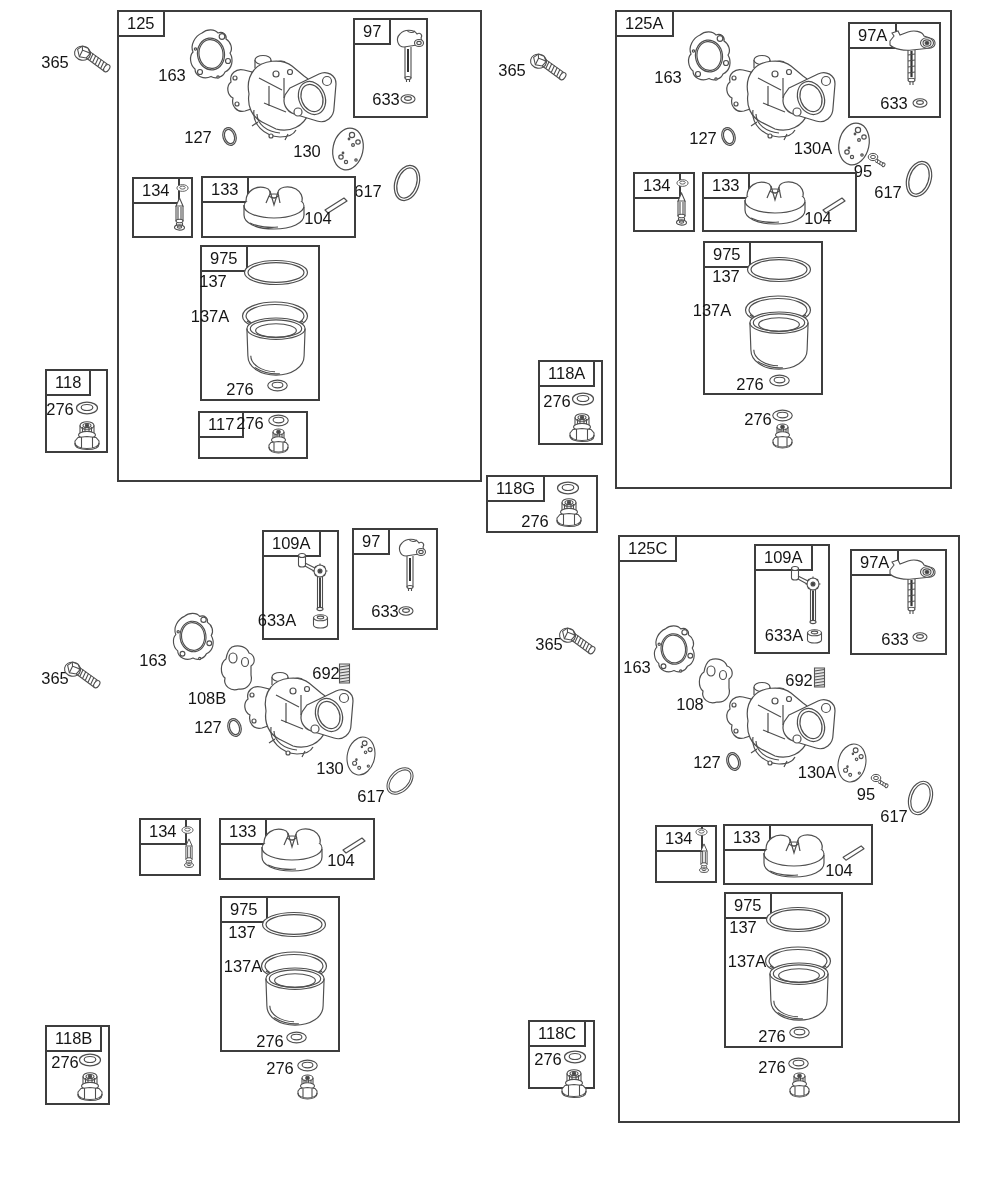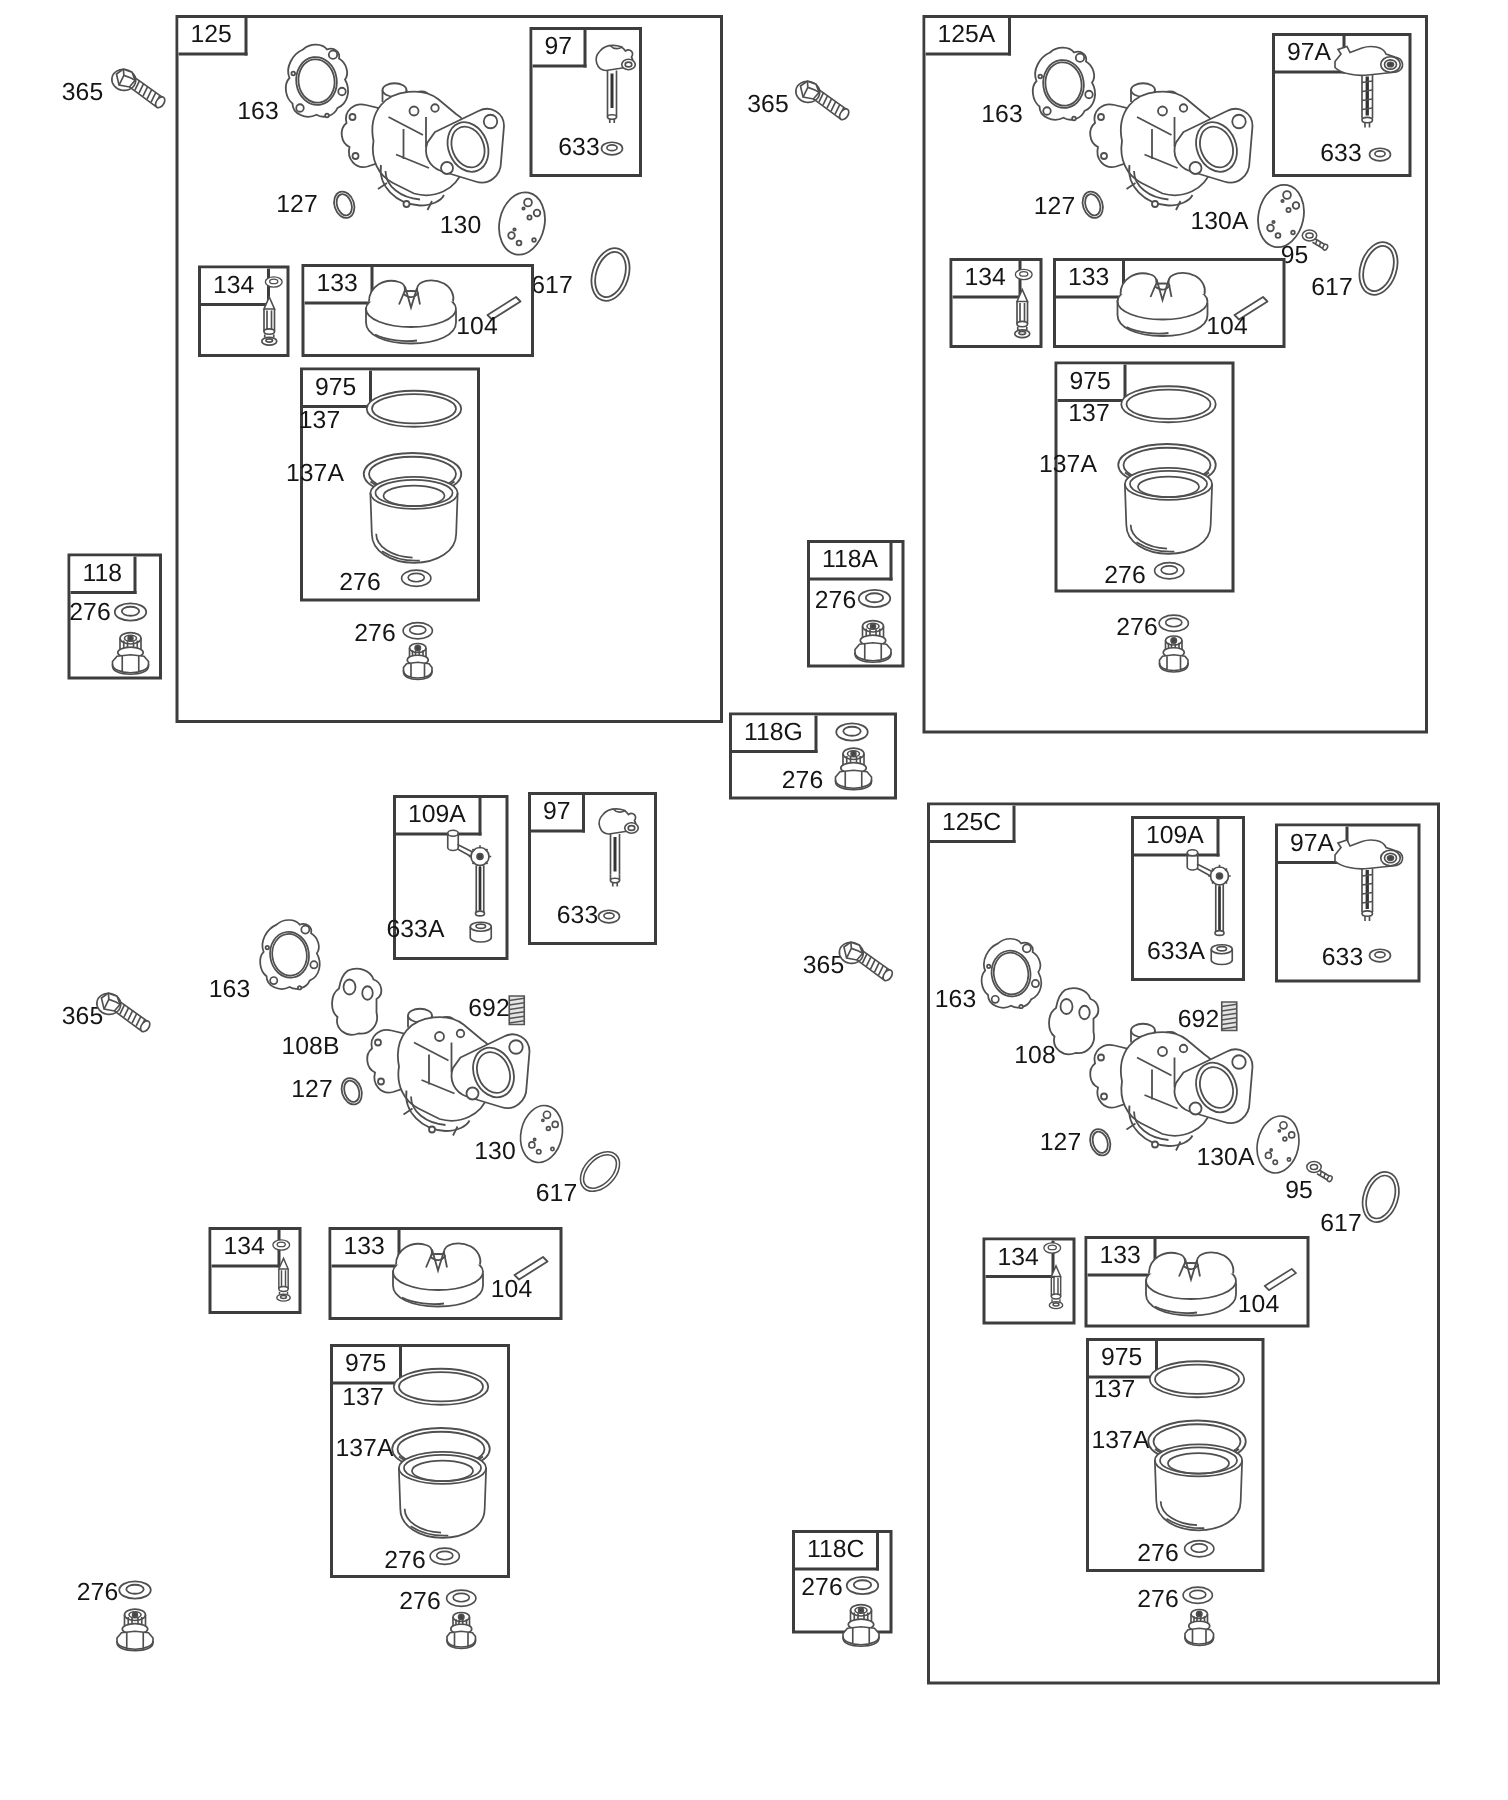--- a/index.html
+++ b/index.html
@@ -262,20 +262,23 @@
   <svg class="part" style="left:241px;top:301px;width:68px;height:31px" viewBox="0 0 68 31">
       <use href="#sym-ring2"></use>
     </svg>
   <svg class="part" style="left:244px;top:317px;width:64px;height:64px" viewBox="0 0 64 66">
       <use href="#sym-bowl"></use>
     </svg>
   <span class="lbl" style="left:240px;top:389px">276</span>
   <svg class="part" style="left:266px;top:379px;width:23px;height:13px" viewBox="0 0 24 14">
       <use href="#sym-washer"></use>
     </svg>
+  <div class="box" style="left:198px;top:411px;width:110px;height:48px">
+    <div class="tab"><span>117</span></div>
+  </div>
   <span class="lbl" style="left:250px;top:423px">276</span>
   <svg class="part" style="left:267px;top:414px;width:23px;height:13px" viewBox="0 0 24 14">
       <use href="#sym-washer"></use>
     </svg>
   <svg class="part" style="left:267px;top:428px;width:23px;height:26px" viewBox="0 0 23 26">
       <use href="#sym-bowlscrew"></use>
     </svg>
   <div class="box" style="left:45px;top:369px;width:63px;height:84px">
     <div class="tab"><span>118</span></div>
   </div>
@@ -481,20 +484,23 @@
   <svg class="part" style="left:285px;top:1031px;width:23px;height:13px" viewBox="0 0 24 14">
       <use href="#sym-washer"></use>
     </svg>
   <span class="lbl" style="left:280px;top:1068px">276</span>
   <svg class="part" style="left:296px;top:1059px;width:23px;height:13px" viewBox="0 0 24 14">
       <use href="#sym-washer"></use>
     </svg>
   <svg class="part" style="left:296px;top:1074px;width:23px;height:26px" viewBox="0 0 23 26">
       <use href="#sym-bowlscrew"></use>
     </svg>
+  <div class="box" style="left:45px;top:1025px;width:65px;height:80px">
+    <div class="tab"><span>118B</span></div>
+  </div>
   <span class="lbl" style="left:65px;top:1062px">276</span>
   <svg class="part" style="left:78px;top:1053px;width:24px;height:14px" viewBox="0 0 24 14">
       <use href="#sym-washer"></use>
     </svg>
   <svg class="part" style="left:76px;top:1071px;width:28px;height:30px" viewBox="0 0 28 30">
       <use href="#sym-nut"></use>
     </svg>
 
   <div class="box" style="left:618px;top:535px;width:342px;height:588px">
     <div class="tab"><span>125C</span></div>

